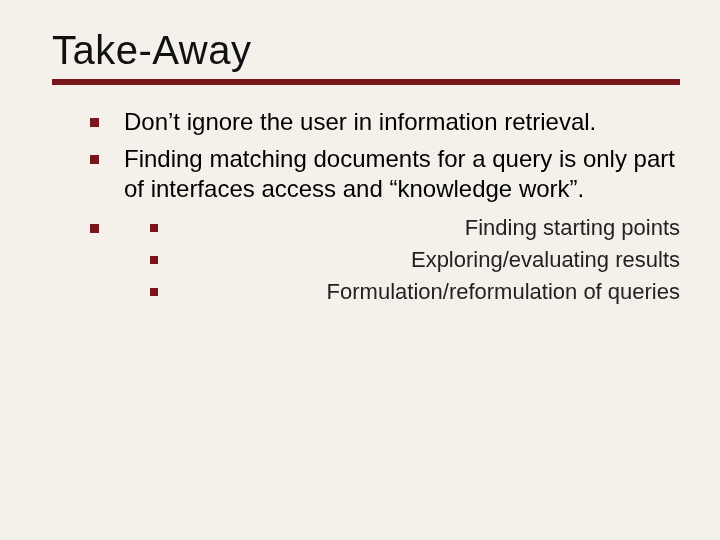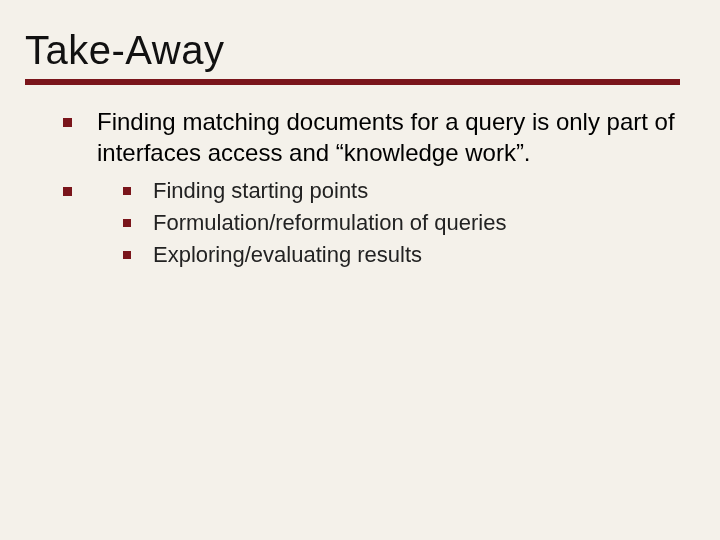--- a/index.html
+++ b/index.html
@@ -9,21 +9,21 @@
     height: 540px;
     background: #f4f1ea;
     font-family: "Lucida Sans", "Lucida Sans Unicode", "Trebuchet MS", Verdana, sans-serif;
     color: #000;
     overflow: hidden;
   }
   .slide {
     box-sizing: border-box;
     width: 720px;
     height: 540px;
-    padding: 28px 40px 30px 25px;
+    padding: 28px 40px 30px 52px;
     position: relative;
   }
   .title {
     font-size: 40px;
     font-weight: 400;
     margin: 0 0 6px 0;
     color: #111;
     letter-spacing: 0.5px;
   }
   .rule {
@@ -58,49 +58,53 @@
     margin: 8px 0 0 0;
     padding: 0 0 0 26px;
   }
   ul.sub > li {
     position: relative;
     font-size: 22px;
     line-height: 1.35;
     margin-bottom: 2px;
     padding-left: 30px;
     color: #222;
+    text-align: right;
   }
   ul.sub > li::before {
     content: "";
     position: absolute;
     left: 0;
     top: 11px;
     width: 8px;
     height: 8px;
     background: #7a151b;
   }
 </style>
 </head>
 <body>
 
 <div class="slide">
   <h1 class="title">Take-Away</h1>
   <div class="rule"></div>
 
   <ul class="top">
     <li>
+      <span>Don’t ignore the user in information retrieval.</span>
+    </li>
+    <li>
       <span>Finding matching documents for a query is only part of interfaces access and “knowledge work”.</span>
     </li>
     <li>
       <ul class="sub">
         <li>
           <span>Finding starting points</span>
         </li>
         <li>
-          <span>Formulation/reformulation of queries</span>
+          <span>Exploring/evaluating results</span>
         </li>
         <li>
-          <span>Exploring/evaluating results</span>
+          <span>Formulation/reformulation of queries</span>
         </li>
       </ul>
     </li>
   </ul>
 </div>
 
 </body></html>

